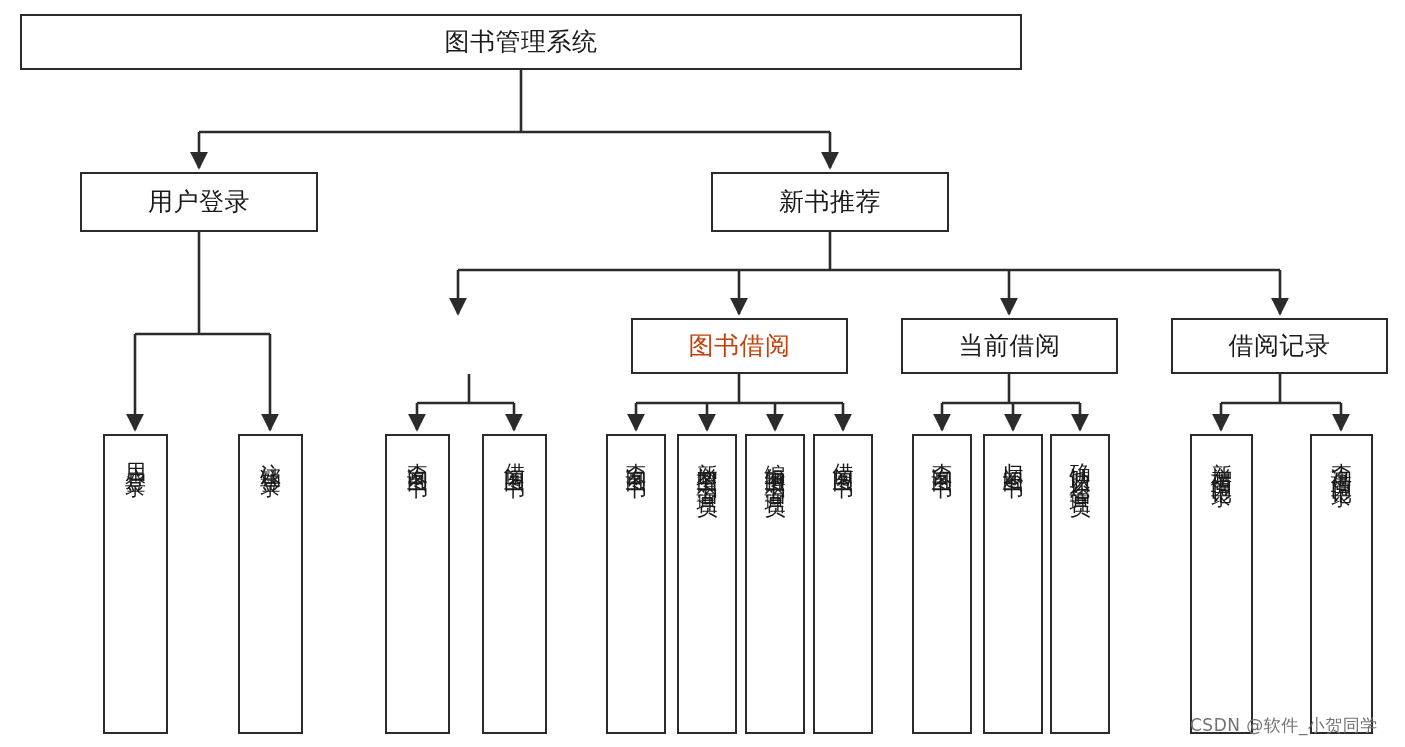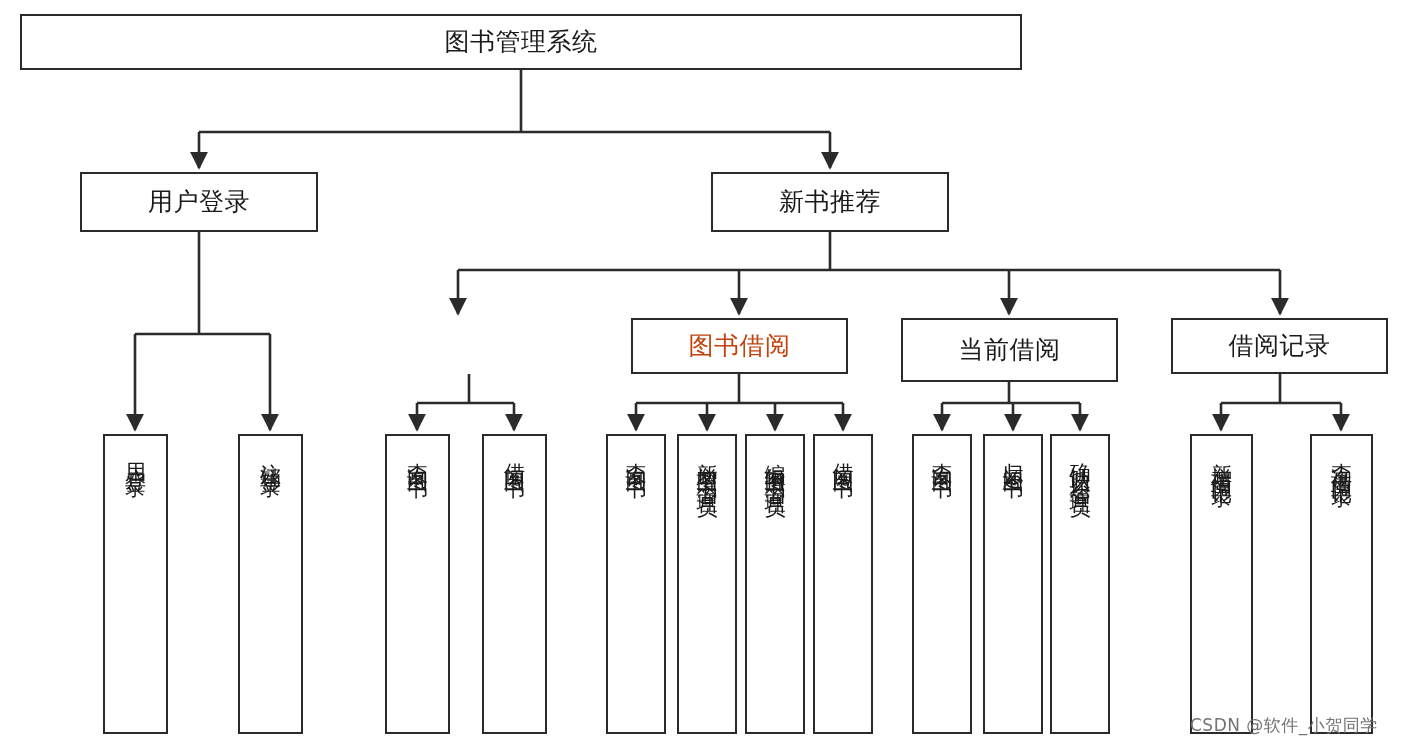--- a/index.html
+++ b/index.html
@@ -127,21 +127,21 @@
   <div class="node horizontal" style="left: 80px; top: 172px; width: 238px; height: 60px; border-color: rgb(43, 43, 43); color: rgb(26, 26, 26);">
     <span>用户登录</span>
   </div>
   <div class="node horizontal" style="left: 711px; top: 172px; width: 238px; height: 60px; border-color: rgb(43, 43, 43); color: rgb(26, 26, 26);">
     <span>新书推荐</span>
   </div>
 
   <div class="node horizontal" style="left: 631px; top: 318px; width: 217px; height: 56px; border-color: rgb(43, 43, 43); color: #c2410c;">
     <span>图书借阅</span>
   </div>
-  <div class="node horizontal" style="left: 901px; top: 318px; width: 217px; height: 64px; border-color: rgb(43, 43, 43); color: rgb(26, 26, 26);">
+  <div class="node horizontal" style="left: 901px; top: 318px; width: 217px; height: 56px; border-color: rgb(43, 43, 43); color: rgb(26, 26, 26);">
     <span>当前借阅</span>
   </div>
   <div class="node horizontal" style="left: 1171px; top: 318px; width: 217px; height: 56px; border-color: rgb(43, 43, 43); color: rgb(26, 26, 26);">
     <span>借阅记录</span>
   </div>
 
   <div class="node vertical" style="left: 103px; top: 434px; width: 65px; height: 300px; border-color: rgb(43, 43, 43); color: rgb(26, 26, 26);">
     <span class="vtext">用户登录</span>
   </div>
   <div class="node vertical" style="left: 238px; top: 434px; width: 65px; height: 300px; border-color: rgb(43, 43, 43); color: rgb(26, 26, 26);">

